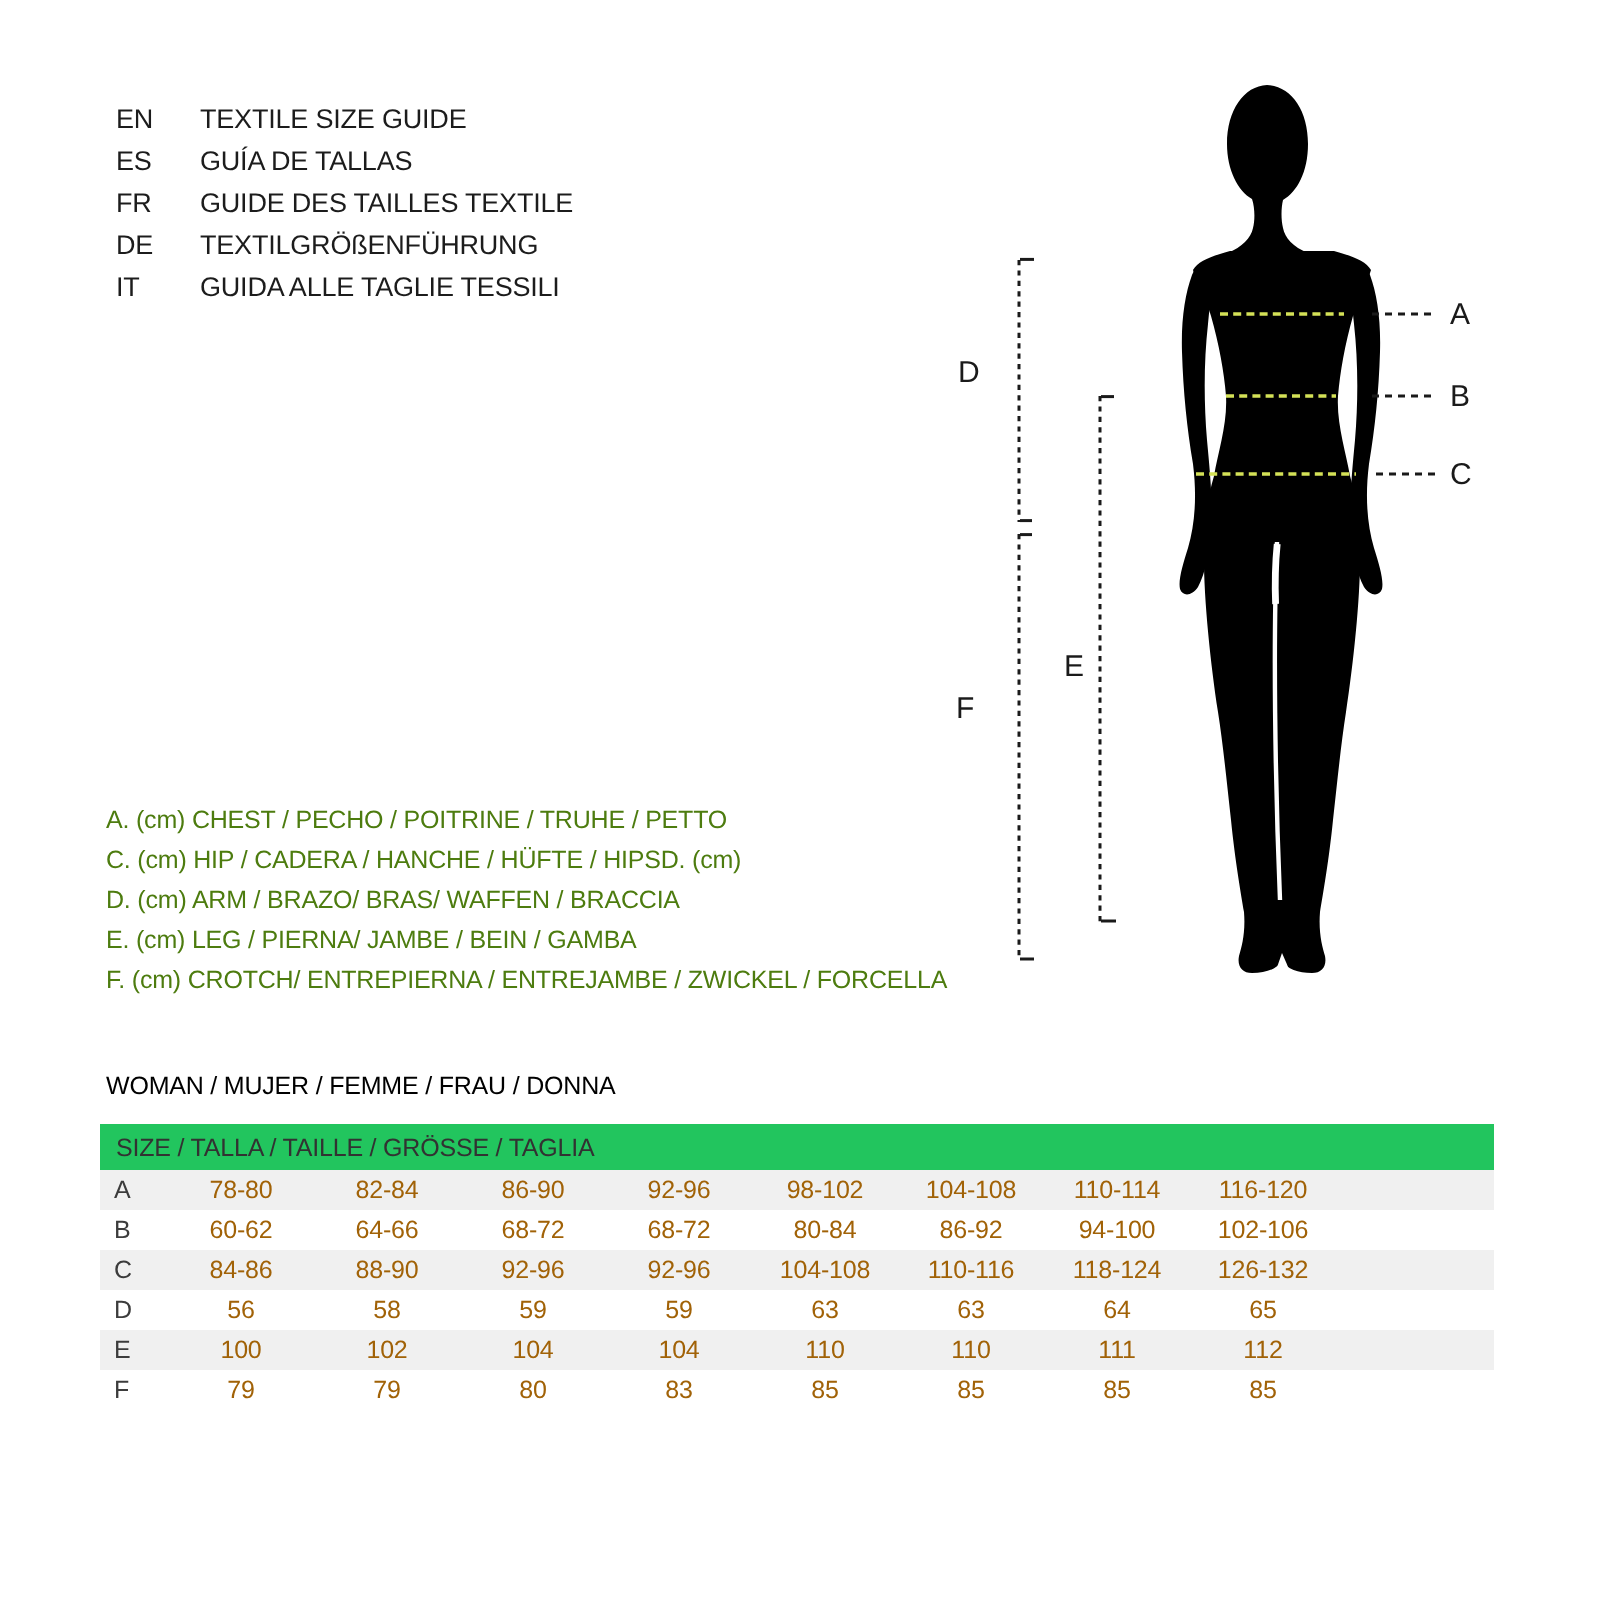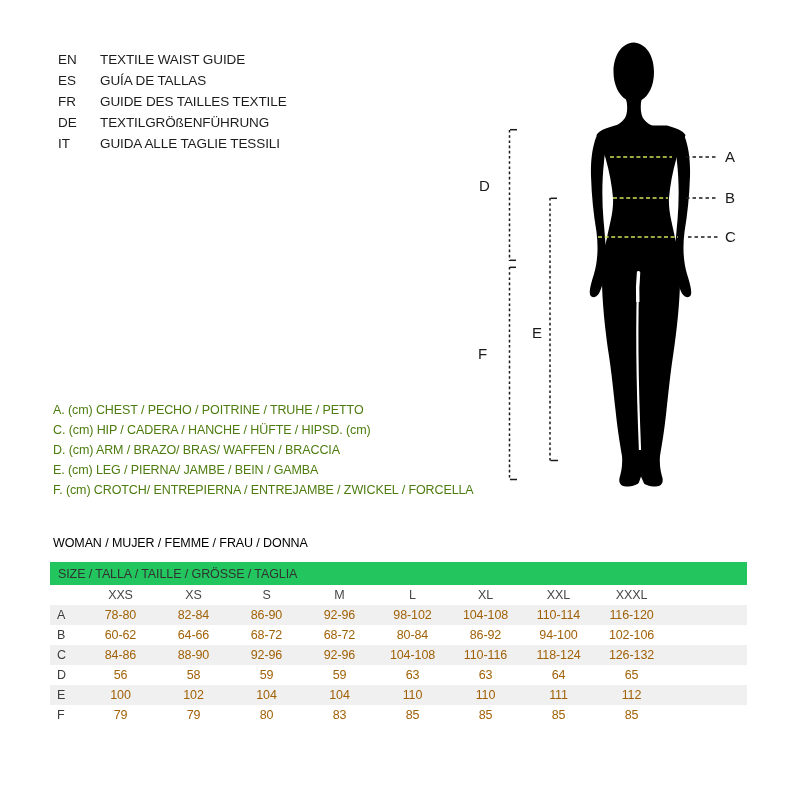--- a/index.html
+++ b/index.html
@@ -27,21 +27,21 @@
   .t-row .lbl{text-align:left;padding-left:7px;color:#3c3c3c;}
   .t-row .cell{text-align:center;color:#a16207;}
   .t-row.head .cell{color:#474747;}
 </style>
 </head>
 <body>
 
 <div class="lang-block">
   <div class="lang-row">
     <span class="lang-code">EN</span>
-    <span class="lang-title">TEXTILE WAIST GUIDE</span>
+    <span class="lang-title">TEXTILE SIZE GUIDE</span>
   </div>
   <div class="lang-row">
     <span class="lang-code">ES</span>
     <span class="lang-title">GUÍA DE TALLAS</span>
   </div>
   <div class="lang-row">
     <span class="lang-code">FR</span>
     <span class="lang-title">GUIDE DES TAILLES TEXTILE</span>
   </div>
   <div class="lang-row">
@@ -161,32 +161,20 @@
   <div>E. (cm) LEG / PIERNA/ JAMBE / BEIN / GAMBA</div>
   <div>F. (cm) CROTCH/ ENTREPIERNA / ENTREJAMBE / ZWICKEL / FORCELLA</div>
 </div>
 
 <div class="audience">WOMAN / MUJER / FEMME / FRAU / DONNA</div>
 
 <div class="size-table">
   <div class="table-bar">
     <span>SIZE / TALLA / TAILLE / GRÖSSE / TAGLIA</span>
   </div>
-  <div class="t-row head">
-    <span class="lbl"></span>
-    <span class="cell">XXS</span>
-    <span class="cell">XS</span>
-    <span class="cell">S</span>
-    <span class="cell">M</span>
-    <span class="cell">L</span>
-    <span class="cell">XL</span>
-    <span class="cell">XXL</span>
-    <span class="cell">XXXL</span>
-    <span></span>
-  </div>
   <div class="t-row stripe">
     <span class="lbl">A</span>
     <span class="cell">78-80</span>
     <span class="cell">82-84</span>
     <span class="cell">86-90</span>
     <span class="cell">92-96</span>
     <span class="cell">98-102</span>
     <span class="cell">104-108</span>
     <span class="cell">110-114</span>
     <span class="cell">116-120</span>

